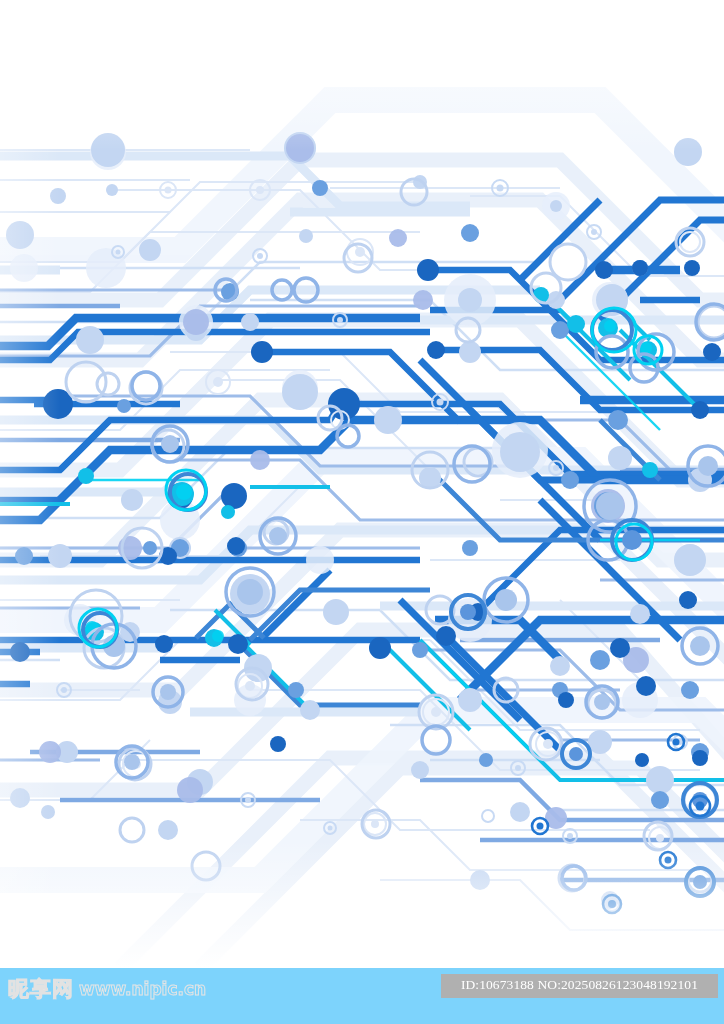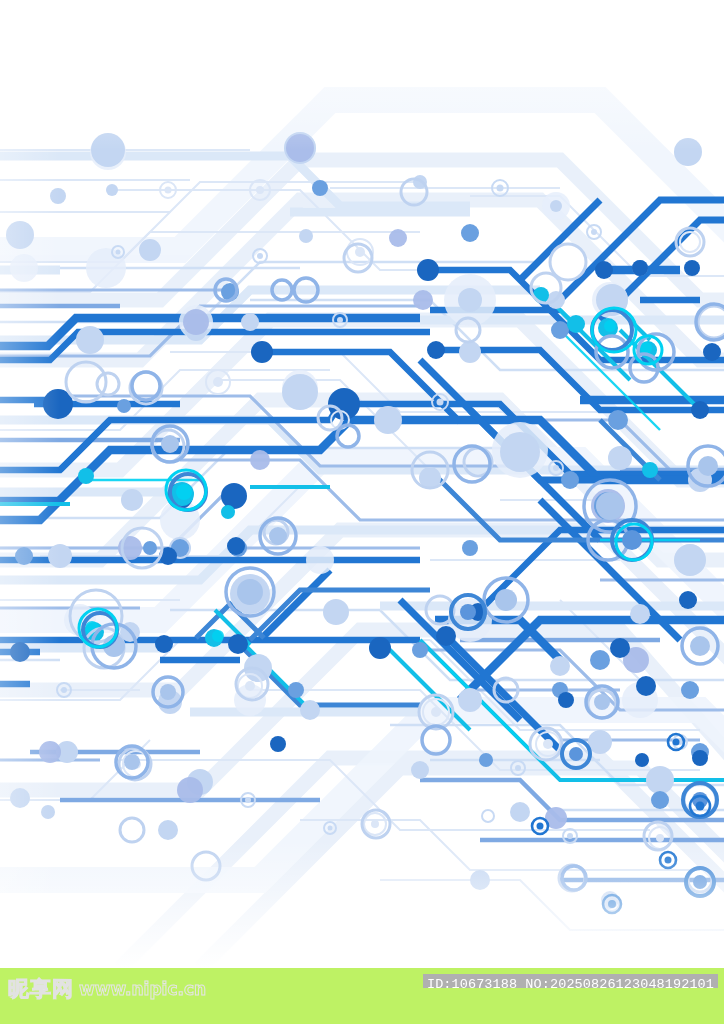--- a/index.html
+++ b/index.html
@@ -8,21 +8,21 @@
     width:724px;height:1024px;overflow:hidden;position:relative;
     font-family:"Liberation Sans","DejaVu Sans",sans-serif;
   }
   #stage{position:absolute;inset:0;width:724px;height:1024px;background:#ffffff;}
   #artboard{position:absolute;left:0;top:0;width:724px;height:968px;overflow:hidden;}
   #circuit{display:block;width:724px;height:968px;}
 
   
   #watermark-bar{
     position:absolute;left:0;top:968px;width:724px;height:56px;
-    background:#bef264;
+    background:#7dd3fc;
   }
   #brand-logo{
     position:absolute;left:8px;top:9px;
     display:flex;align-items:center;gap:5px;
     user-select:none;pointer-events:none;
   }
   #brand-logo .cjk{
     font-size:21px;line-height:24px;font-weight:700;
     letter-spacing:1px;
     color:transparent;
@@ -31,28 +31,28 @@
     font-family:"DejaVu Sans","Liberation Sans",sans-serif;
   }
   #brand-logo .url{
     font-size:17px;line-height:20px;font-weight:700;
     color:transparent;
     -webkit-text-stroke:1px #e4e4e4;
     font-family:"DejaVu Sans","Liberation Sans",sans-serif;
   }
   #asset-id-badge{
     position:absolute;right:6px;top:6px;
-    height:14px;line-height:22px;
-    padding:0 4px;
+    height:24px;line-height:22px;
+    padding:0 20px;
     background:#b0b0b0;
     color:#ffffff;
     font-size:13.5px;
     letter-spacing:0.1px;
     white-space:nowrap;
-    font-family:Liberation Mono, monospace;
+    font-family:Liberation Serif, serif;
   }
 </style>
 </head>
 <body>
 
 <div id="stage">
 
   <div id="artboard">
     <svg id="circuit" viewBox="0 0 724 968" preserveAspectRatio="none" xmlns="http://www.w3.org/2000/svg">
       <defs>

